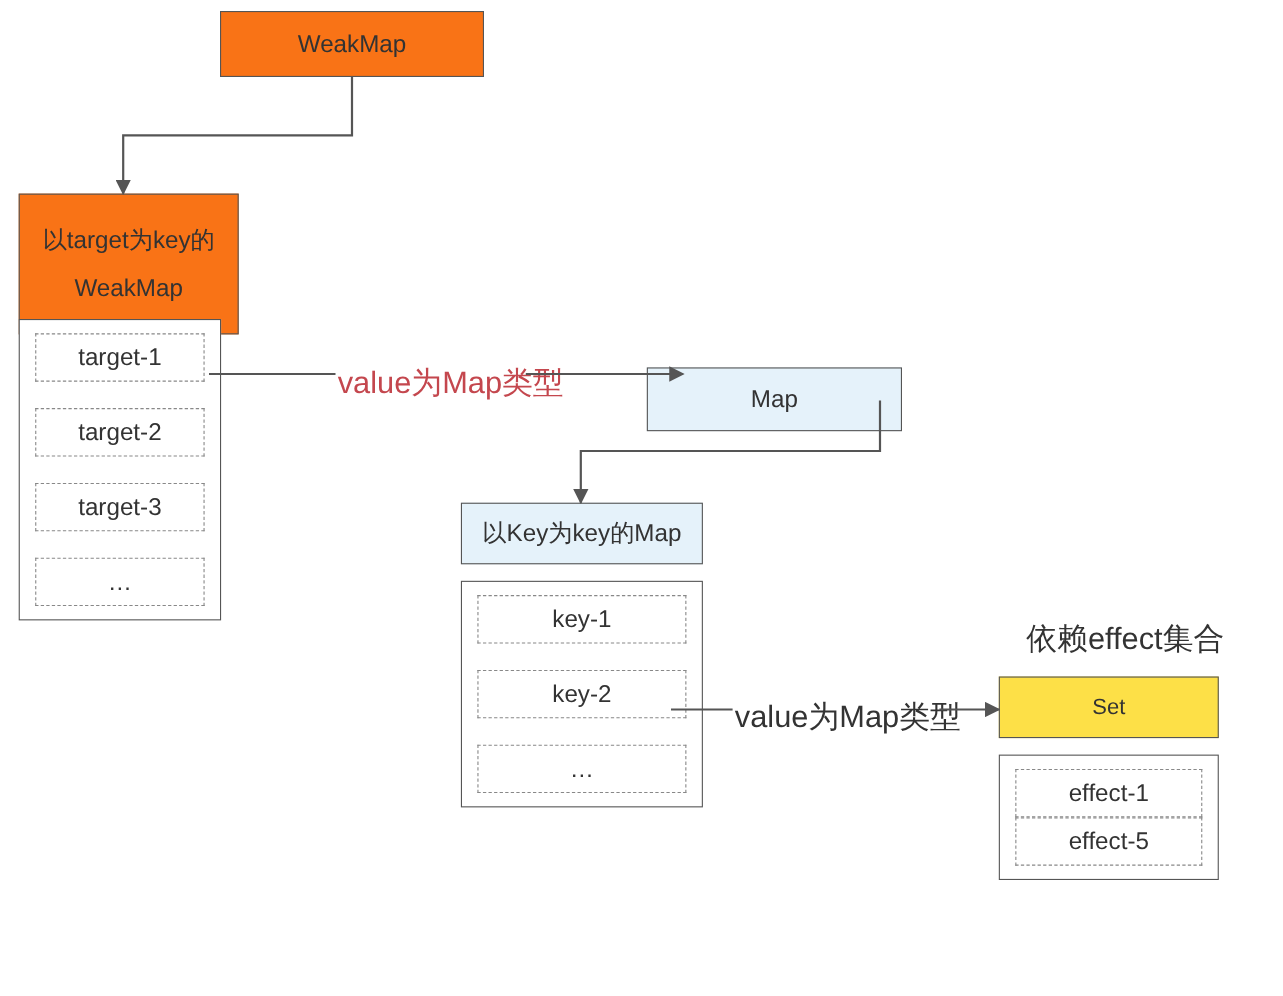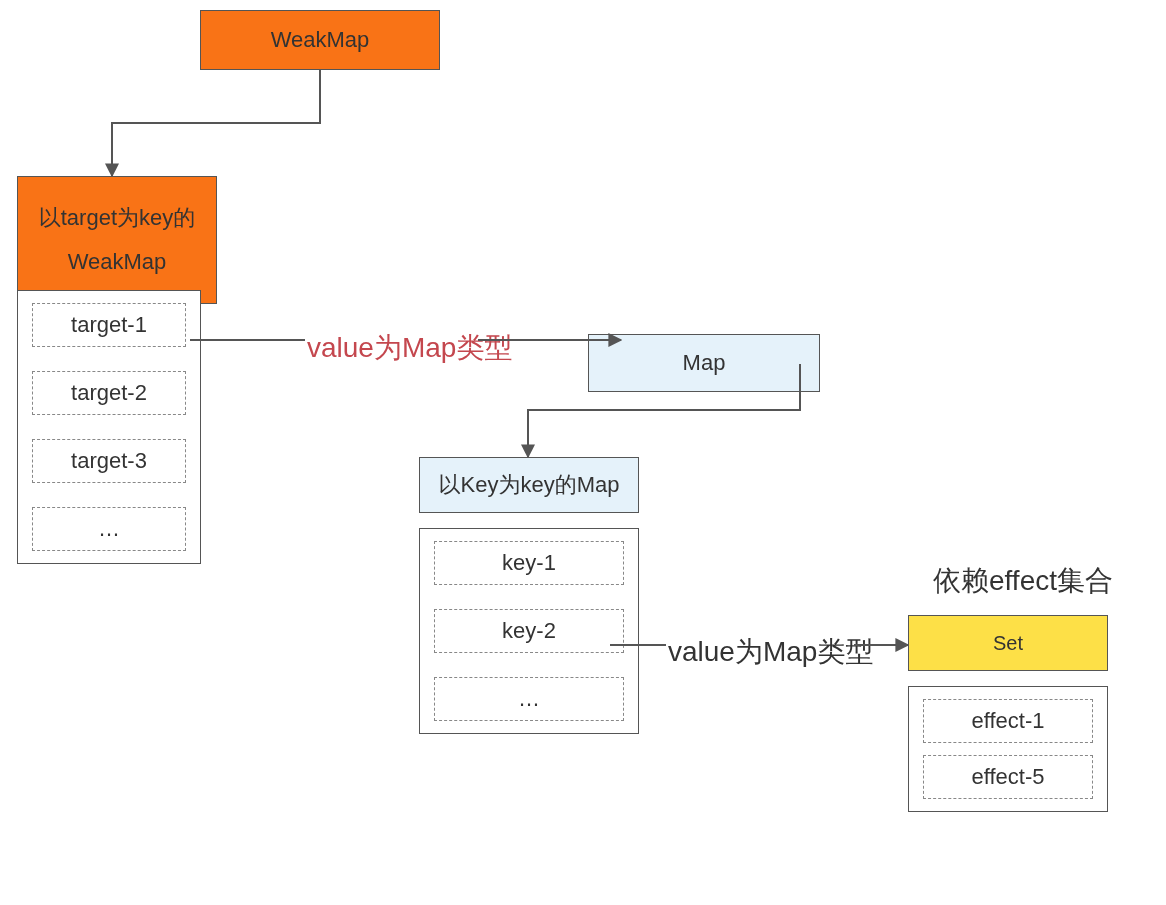--- a/index.html
+++ b/index.html
@@ -30,21 +30,21 @@
   }
   .list {
     position: absolute;
     border: 1.5px solid #555;
     background: #ffffff;
     padding: 12px 14px;
     display: flex;
     flex-direction: column;
     gap: 24px;
   }
-  .list.tight { gap: 12px; }
+  .list.tight { gap: 0; }
   .item {
     border: 1px dashed #888;
     background: #ffffff;
     font-size: 22px;
     text-align: center;
     padding: 8px 4px;
   }
   .label {
     position: absolute;
     font-size: 28px;

